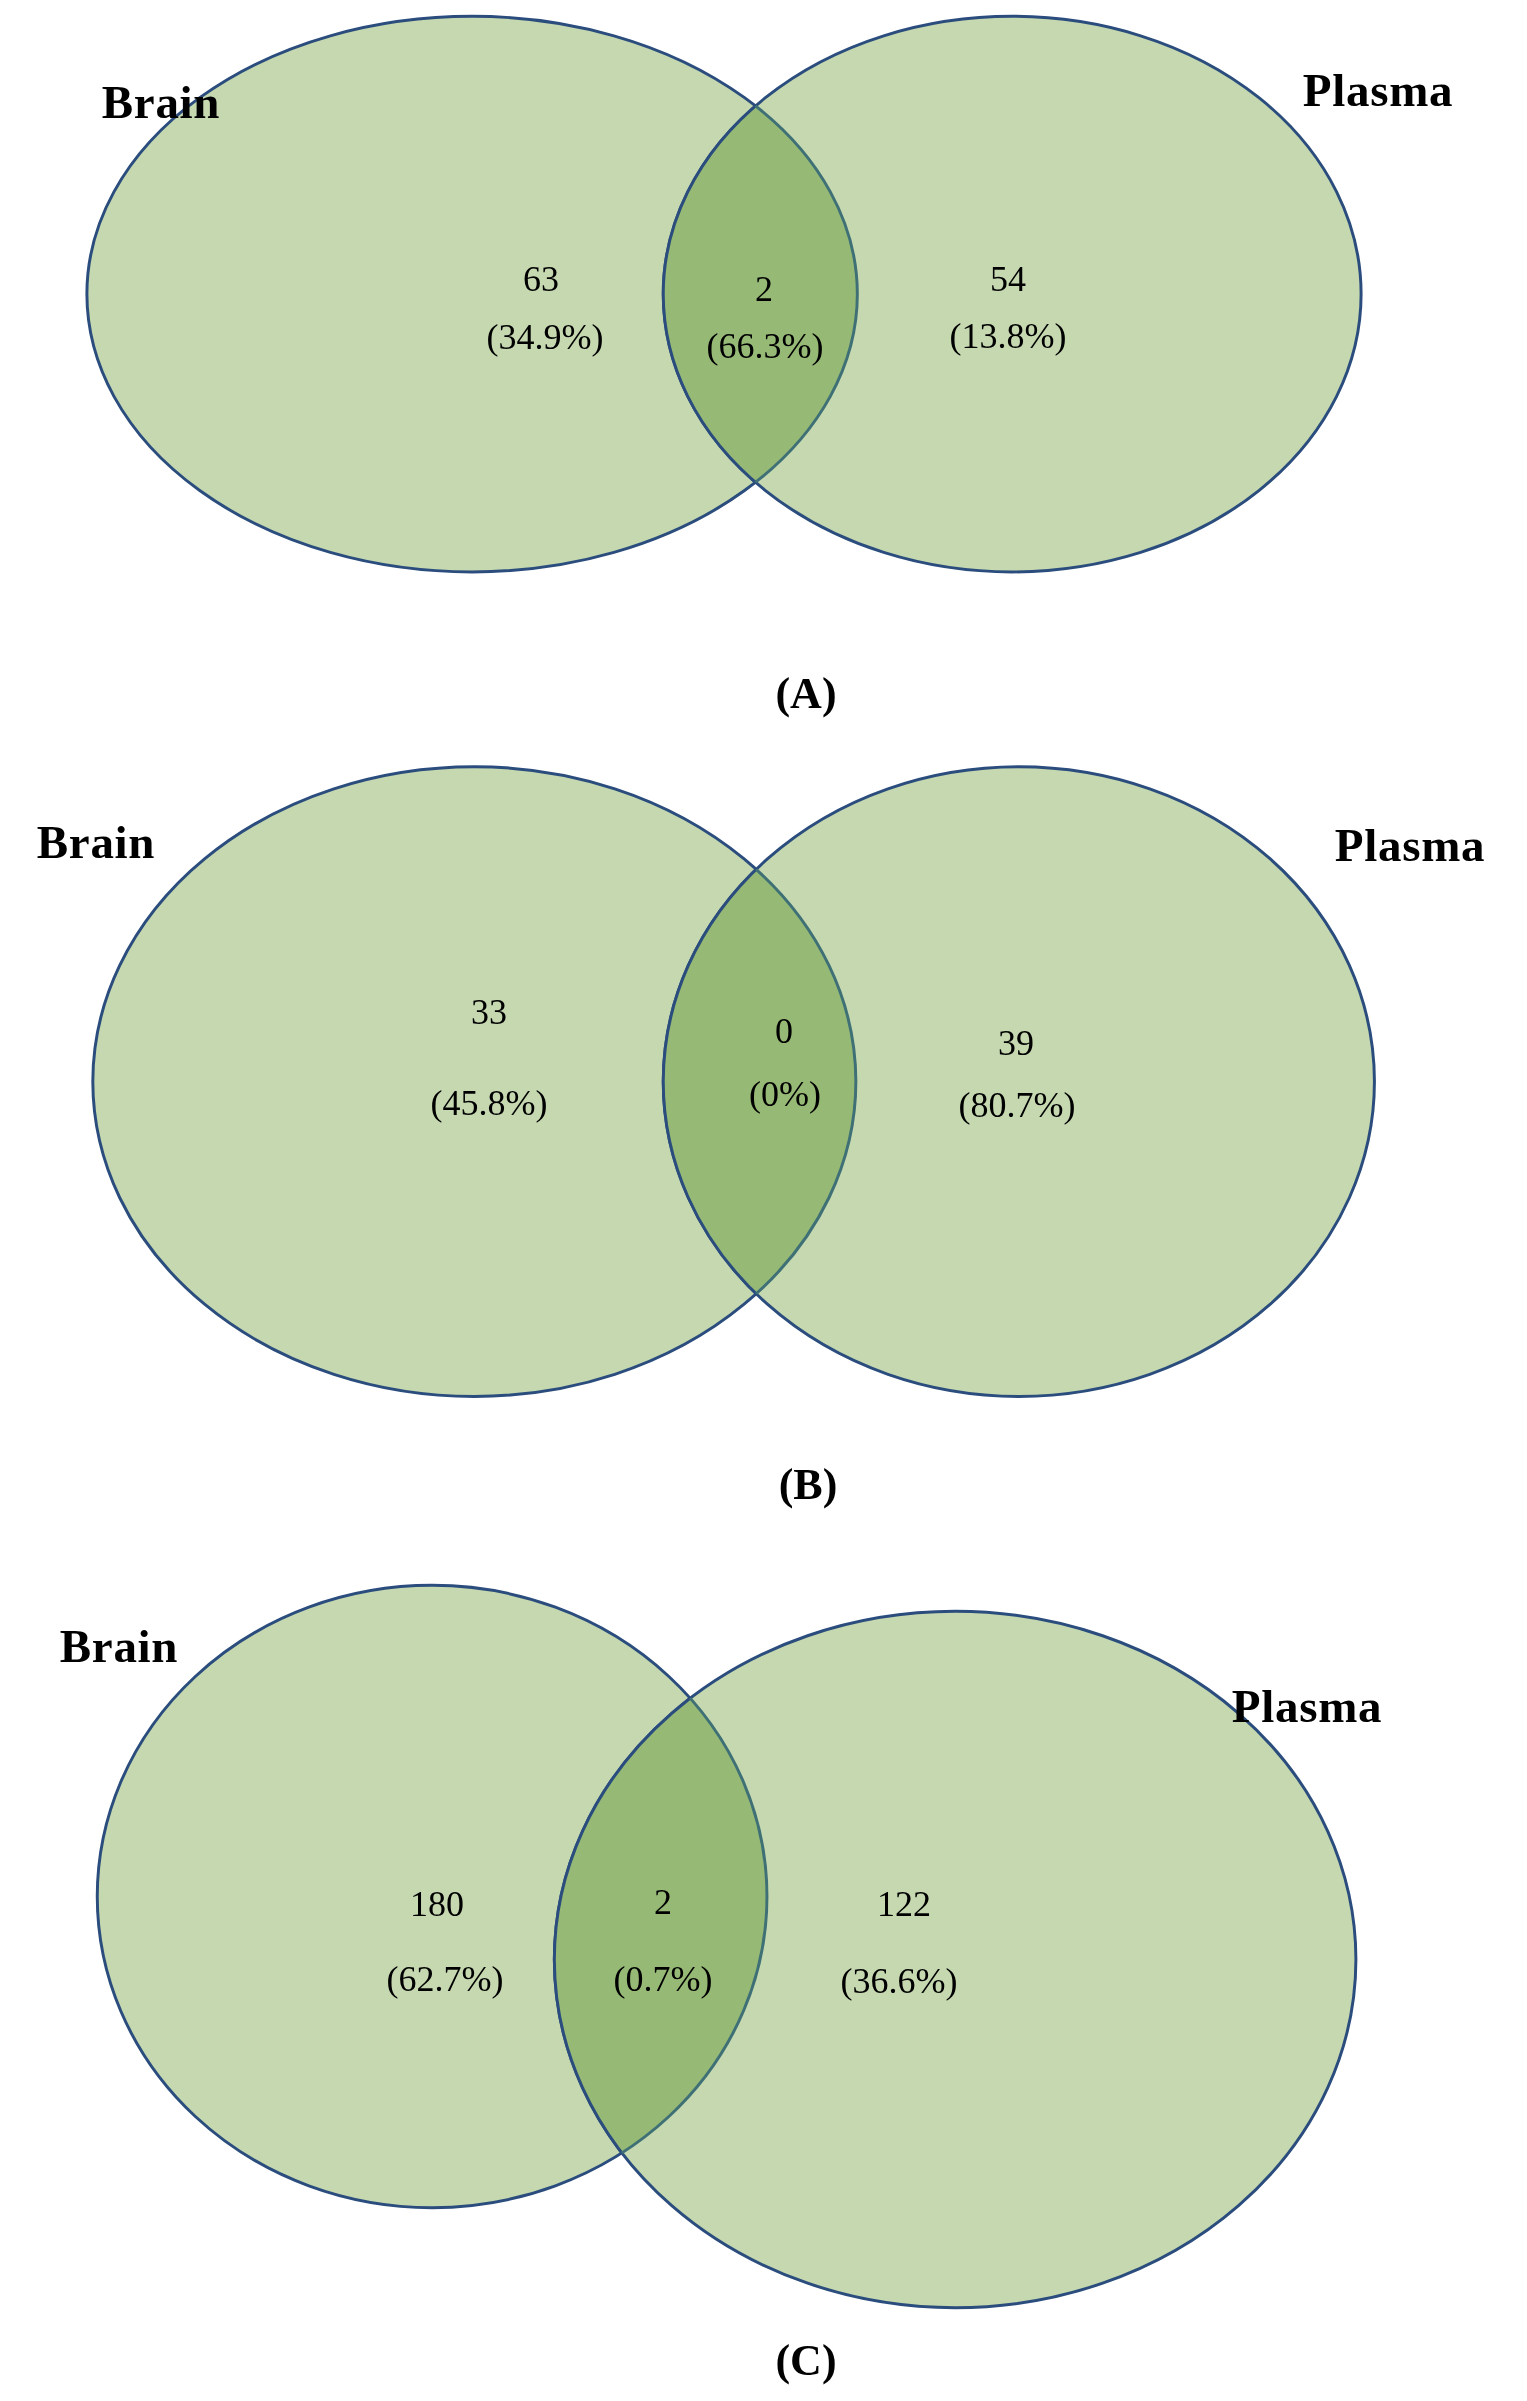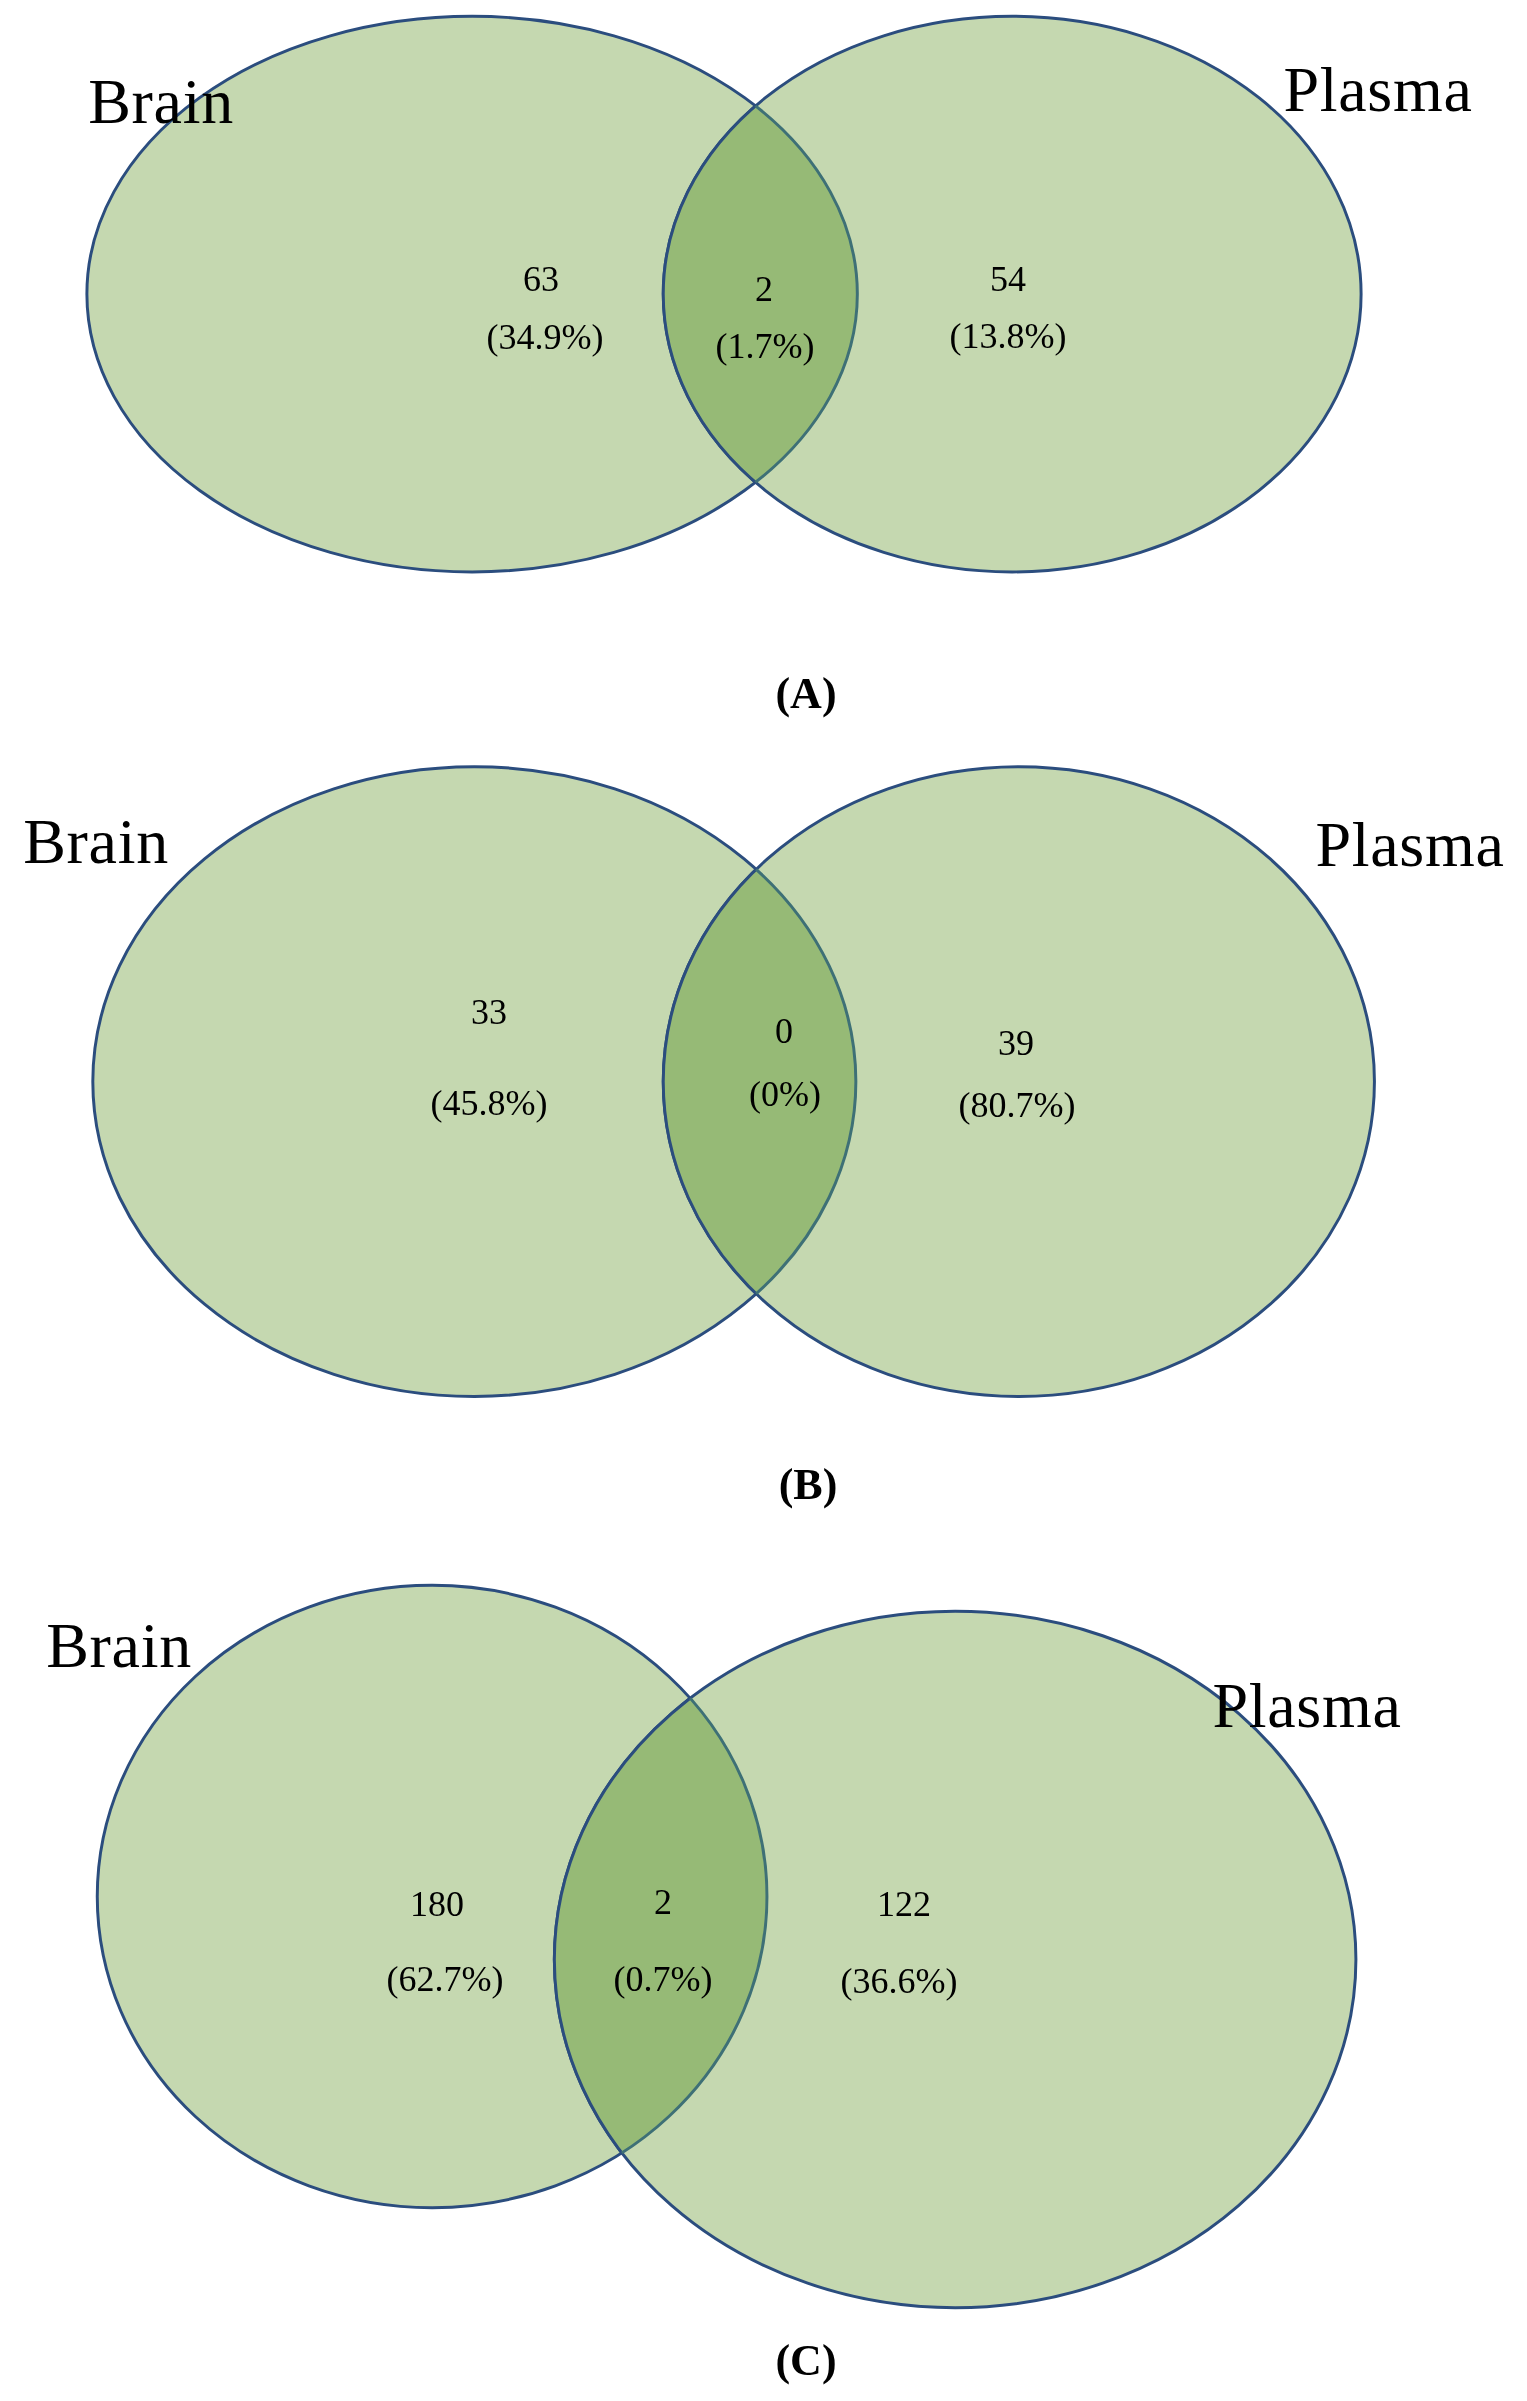--- a/index.html
+++ b/index.html
@@ -14,21 +14,21 @@
   #venn-svg{position:absolute;left:0;top:0;}
   .set-shape{fill:var(--circle_fill);stroke:var(--circle_stroke);stroke-width:4;}
   .overlap-shape{fill:var(--overlap_fill);stroke:var(--circle_stroke);stroke-width:4;}
   .overlap-arc{fill:none;stroke:var(--overlap_arc_stroke);stroke-width:4;}
   .txt{
     position:absolute;
     transform:translate(-50%,-50%);
     white-space:nowrap;
     line-height:1;
   }
-  .set-label{font-weight:normal;font-size:64px;letter-spacing:0.7px;}
+  .set-label{font-weight:bold;font-size:47px;letter-spacing:0.7px;}
   .num{font-size:36px;}
   .caption{font-weight:bold;font-size:44px;}
 </style>
 </head>
 <body>
 
 <div id="figure">
 
   <svg id="venn-svg" width="1528" height="2401" viewBox="0 0 2062 3241">
     <defs>
@@ -84,21 +84,21 @@
         <ellipse class="overlap-arc" cx="583" cy="2560" rx="452" ry="420"></ellipse>
       </g>
     </g>
   </svg>
 
   <div class="txt set-label" style="left:161px;top:102px">Brain</div>
   <div class="txt set-label" style="left:1378px;top:90px">Plasma</div>
   <div class="txt num" style="left:541px;top:279px">63</div>
   <div class="txt num" style="left:545px;top:337px">(34.9%)</div>
   <div class="txt num" style="left:764px;top:289px">2</div>
-  <div class="txt num" style="left:765px;top:346px">(1.7%)</div>
+  <div class="txt num" style="left:765px;top:346px">(66.3%)</div>
   <div class="txt num" style="left:1008px;top:279px">54</div>
   <div class="txt num" style="left:1008px;top:336px">(13.8%)</div>
   <div class="txt caption" style="left:806px;top:694px">(A)</div>
 
   <div class="txt set-label" style="left:96px;top:842px">Brain</div>
   <div class="txt set-label" style="left:1410px;top:845px">Plasma</div>
   <div class="txt num" style="left:489px;top:1012px">33</div>
   <div class="txt num" style="left:489px;top:1103px">(45.8%)</div>
   <div class="txt num" style="left:784px;top:1031px">0</div>
   <div class="txt num" style="left:785px;top:1094px">(0%)</div>

